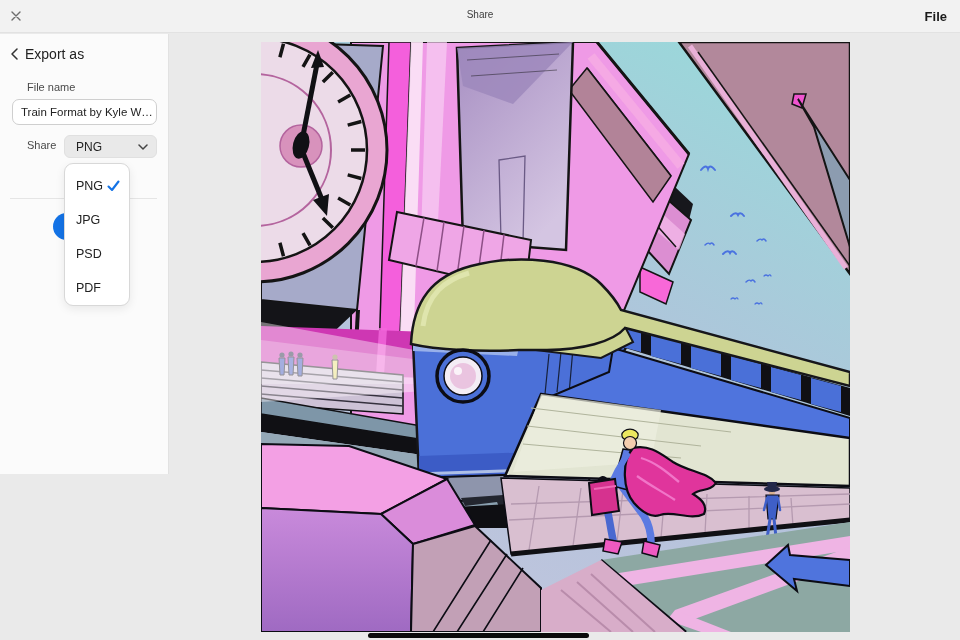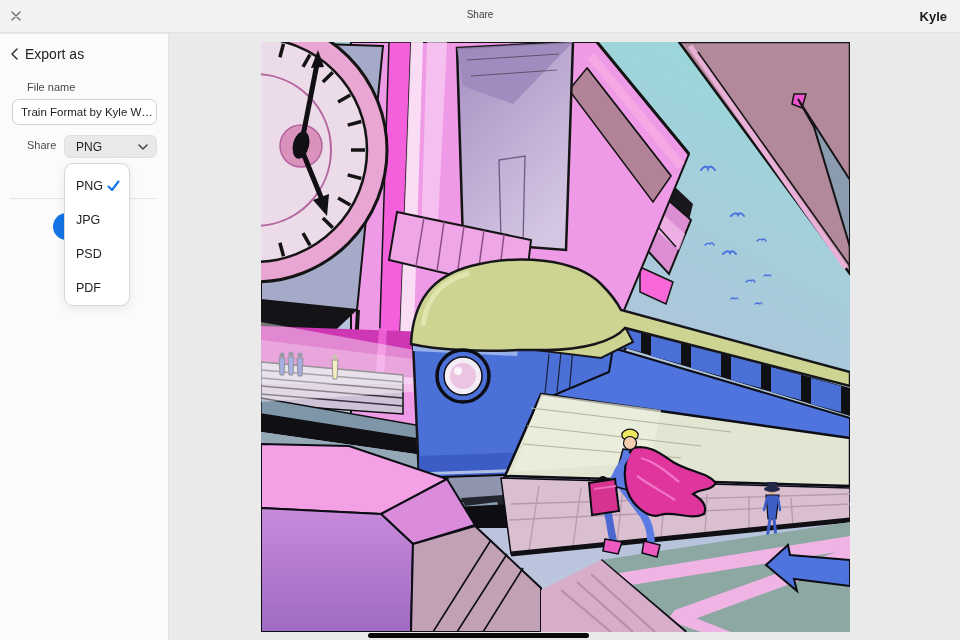--- a/index.html
+++ b/index.html
@@ -5,21 +5,21 @@
   html,body{margin:0;padding:0;background:#888;}
   *{box-sizing:border-box;}
   #page{position:relative;width:960px;height:640px;background:#eaeaea;overflow:hidden;
         font-family:"Liberation Sans","DejaVu Sans",sans-serif;-webkit-font-smoothing:antialiased;}
   
   .topbar{position:absolute;left:0;top:0;width:960px;height:33px;background:#f2f2f2;border-bottom:1px solid #e2e2e2;}
   .topbar-title{position:absolute;left:50%;top:9px;transform:translateX(-50%);font-size:10px;color:#404040;}
   .done-btn{position:absolute;right:13px;top:9px;font-size:13px;font-weight:600;color:#1b1b1b;cursor:pointer;}
   .close-btn{position:absolute;left:8px;top:8px;width:16px;height:16px;cursor:pointer;display:flex;align-items:center;justify-content:center;}
   
-  .sidebar{position:absolute;left:0;top:34px;width:169px;height:606px;background:#fbfbfb;border-right:1px solid #e2e2e2;}
+  .sidebar{position:absolute;left:0;top:34px;width:169px;height:440px;background:#fbfbfb;border-right:1px solid #e2e2e2;}
   .sb-header{position:absolute;left:0;top:10px;height:20px;display:flex;align-items:center;}
   .back-btn{width:20px;height:20px;display:flex;align-items:center;justify-content:center;margin-left:4px;cursor:pointer;}
   .sb-title{font-size:14px;color:#222;margin-left:1px;}
   .field-label{position:absolute;left:27px;font-size:11px;color:#4a4a4a;}
   .fake-input{position:absolute;left:12px;top:65px;width:145px;height:26px;background:#fff;border:1px solid #cfcfcf;
       border-radius:7px;font-size:11.5px;color:#222;line-height:24px;padding:0 8px;white-space:nowrap;overflow:hidden;}
   .select{position:absolute;left:64px;top:101px;width:93px;height:23px;background:#e9e9e9;border:1px solid #e0e0e0;
       border-radius:6px;display:flex;align-items:center;cursor:pointer;}
   .select-value{font-size:12px;color:#222;margin-left:11px;flex:1;}
   .select .chev{margin-right:8px;display:flex;}
@@ -40,21 +40,21 @@
 
 <div id="page">
 
   <div class="topbar">
     <div class="close-btn">
       <svg width="10" height="10" viewBox="0 0 10 10">
         <path d="M1,1 L9,9 M9,1 L1,9" stroke="#6d6d6d" stroke-width="1.4" stroke-linecap="round"></path>
       </svg>
     </div>
     <div class="topbar-title">Share</div>
-    <div class="done-btn">Kyle</div>
+    <div class="done-btn">File</div>
   </div>
 
   <div class="sidebar">
     <div class="sb-header">
       <div class="back-btn">
         <svg width="7" height="12" viewBox="0 0 7 12">
           <polyline points="6,1 1,6 6,11" fill="none" stroke="#333" stroke-width="1.5" stroke-linecap="round" stroke-linejoin="round"></polyline>
         </svg>
       </div>
       <div class="sb-title">Export as</div>

